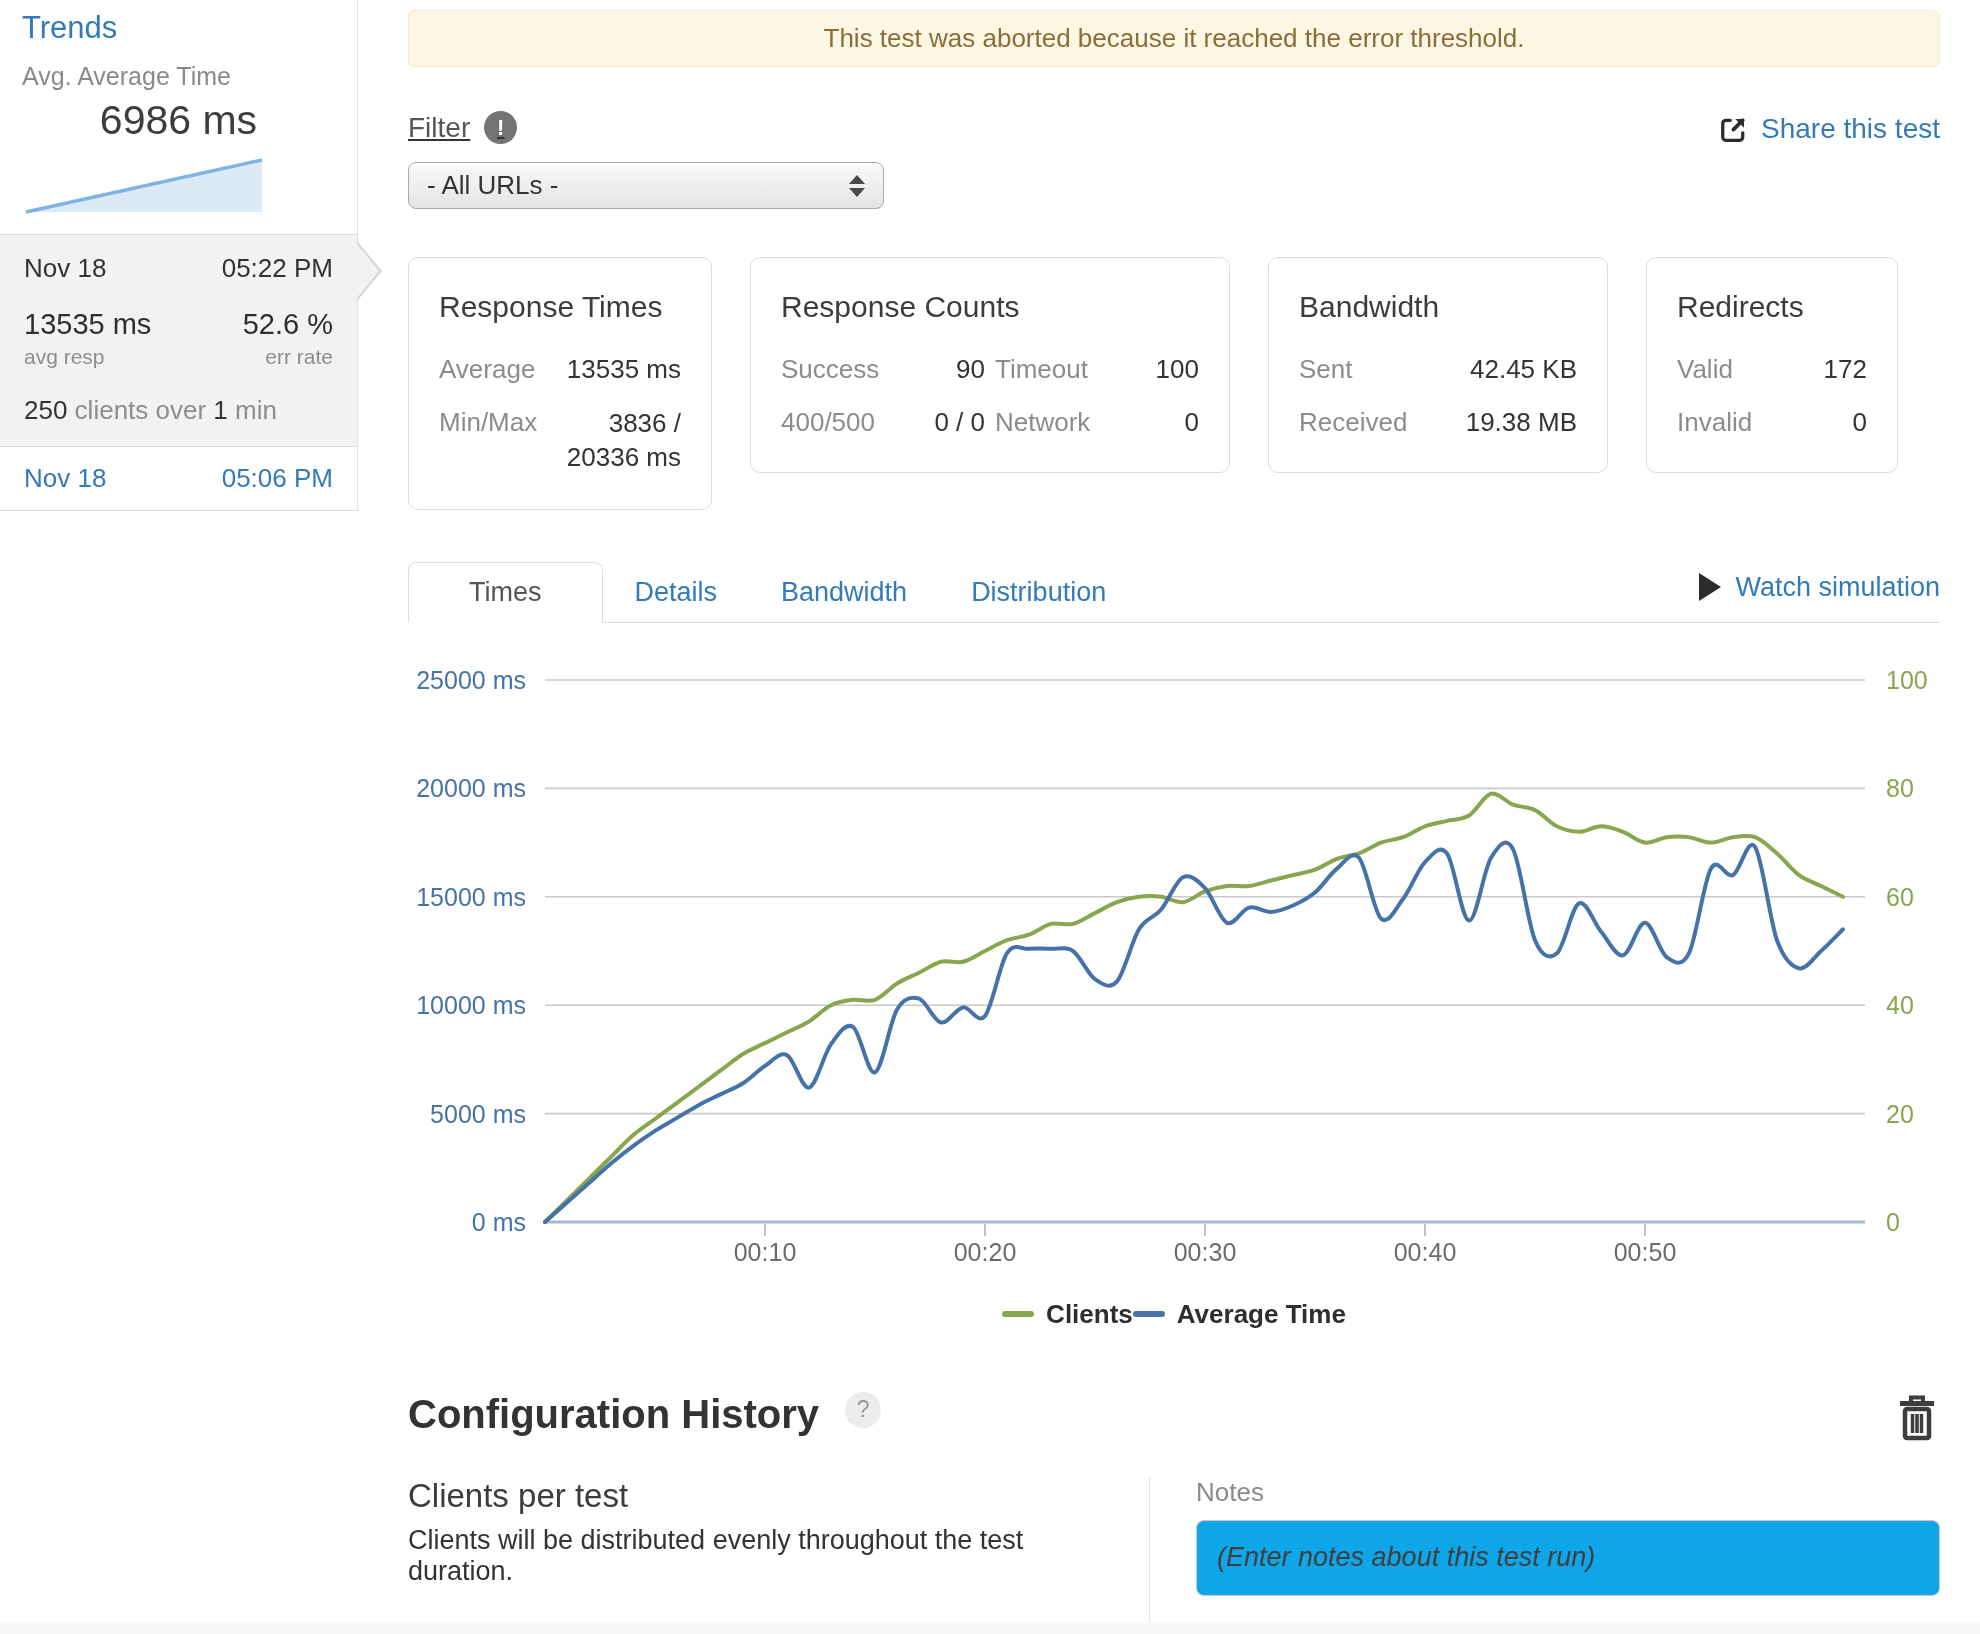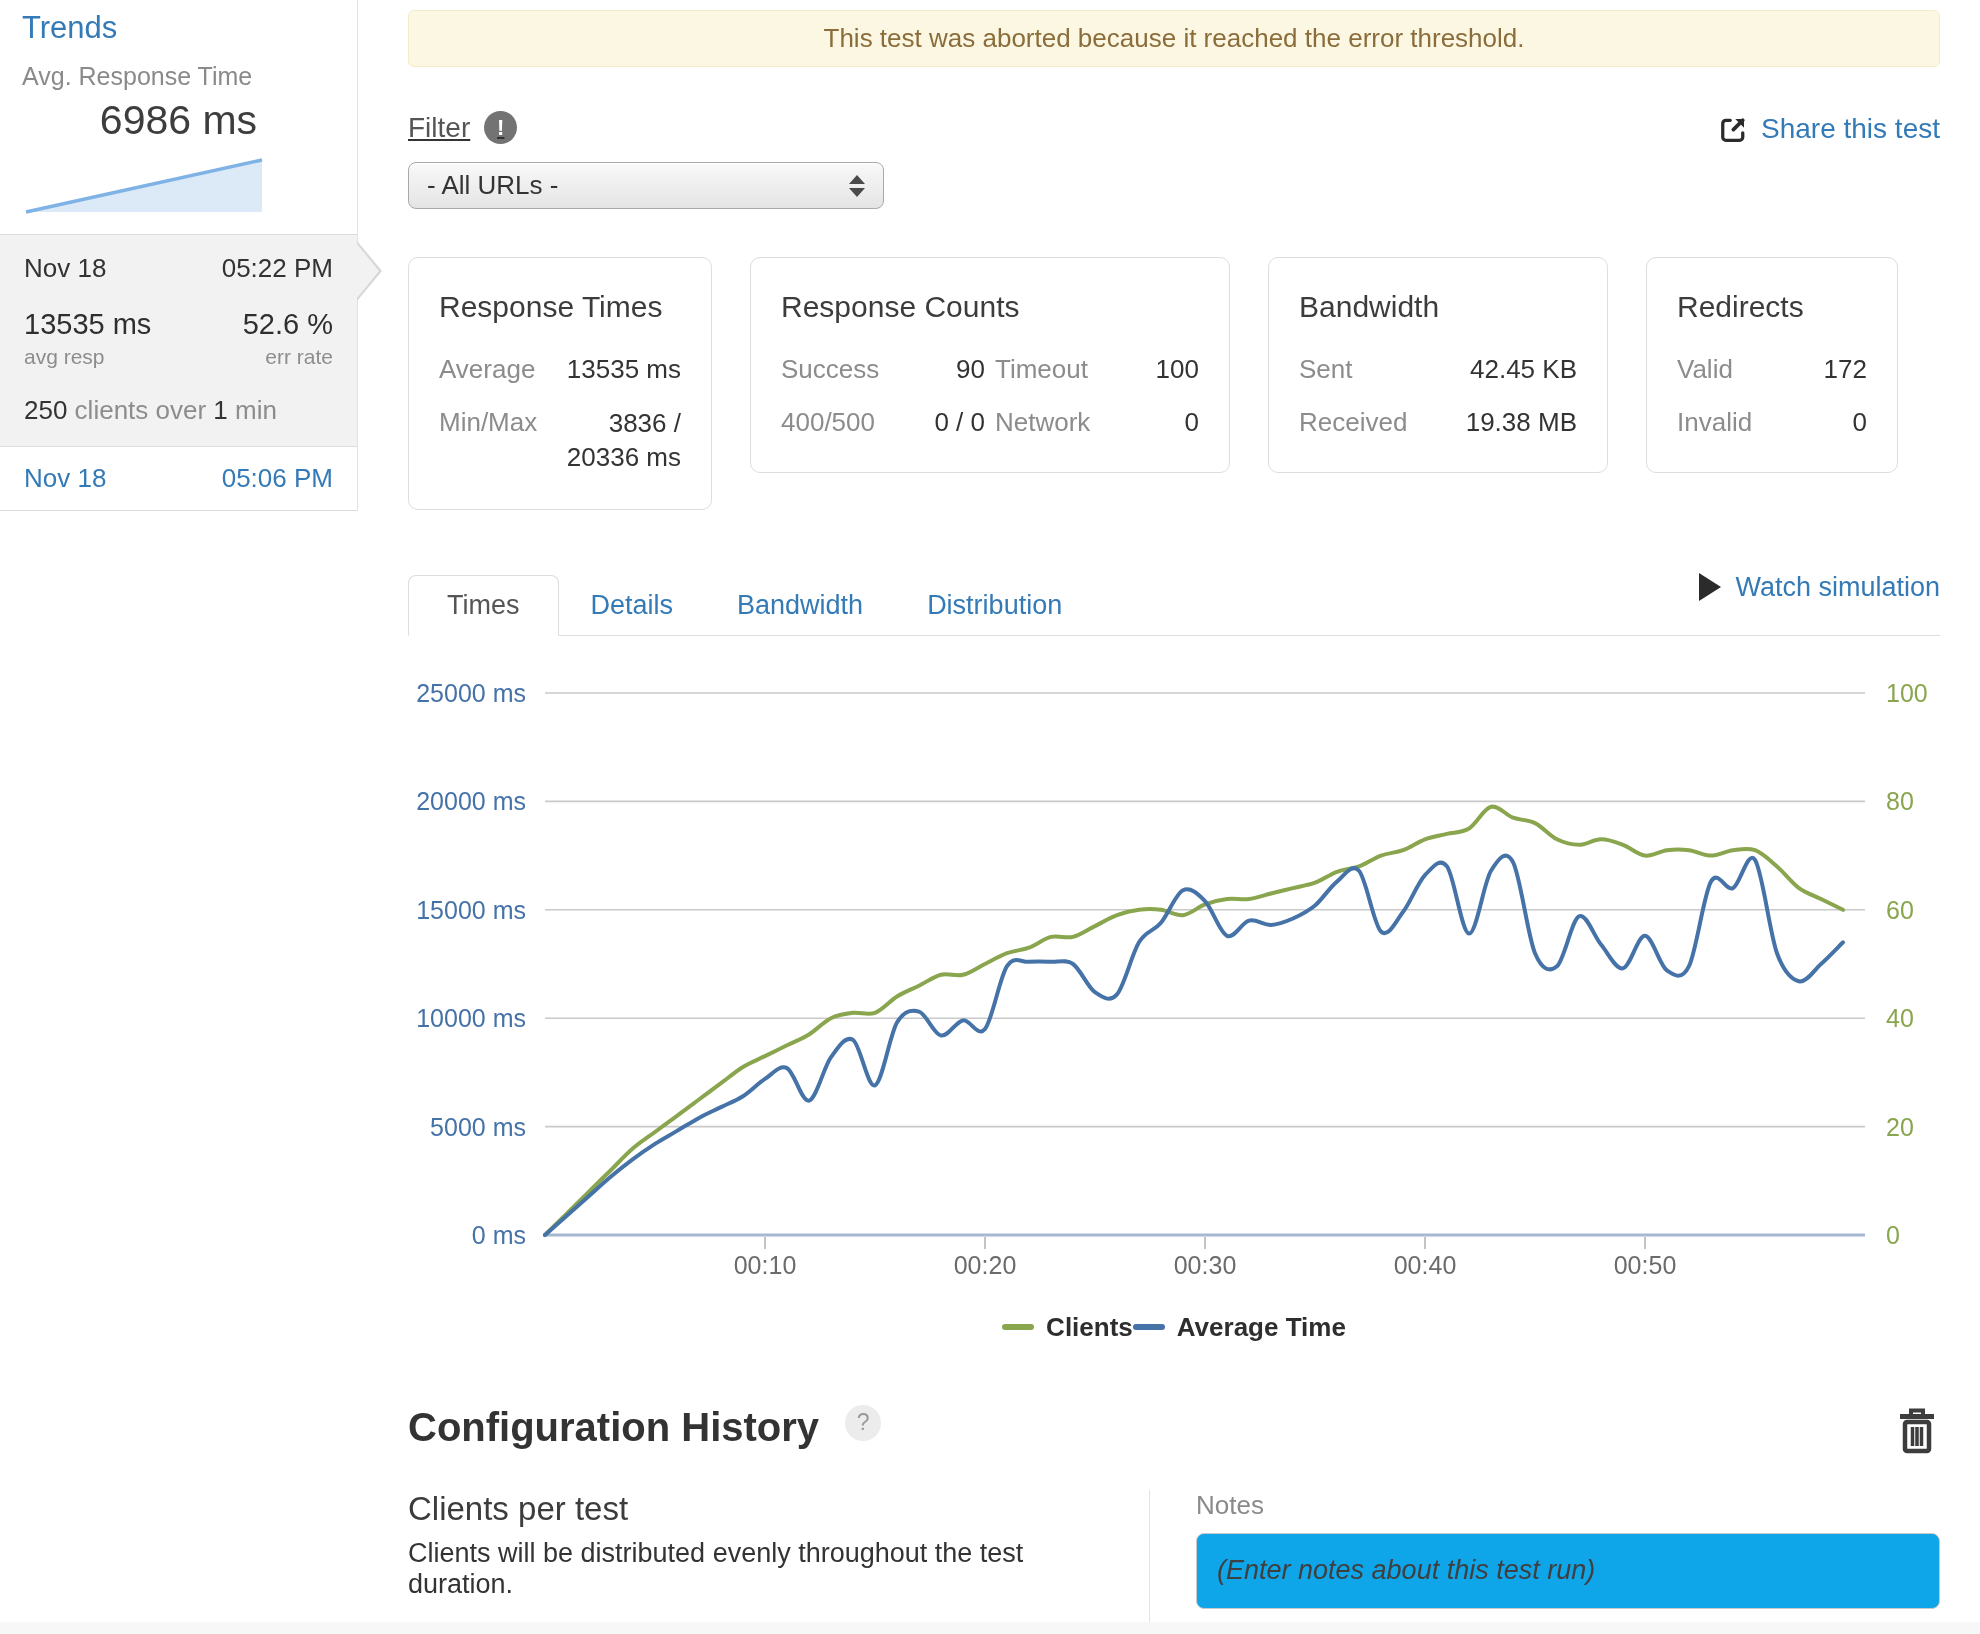--- a/index.html
+++ b/index.html
@@ -63,21 +63,21 @@
   .card-rc { width: 480px; }
   .card-bw { width: 340px; }
   .card-rd { width: 252px; }
   .kv-grid { display:grid; grid-template-columns: 1.05fr 0.6fr 1.05fr 0.6fr; font-size: 26px; margin-bottom: 22px; column-gap: 10px; }
   .kv-grid:last-child { margin-bottom: 0; }
   .kv-grid .kv-value { text-align: right; }
 
   .tabs-bar { position: relative; margin-top: 52px; border-bottom: 1px solid #ddd; display:flex; align-items: flex-end; }
   .tab { font-size: 27px; padding: 14px 32px; color:#337ab7; cursor:pointer; }
   .tab.active { color:#555; background:#fff; border:1px solid #ddd; border-bottom: 1px solid #fff;
-    border-radius: 8px 8px 0 0; margin-bottom: -1px; padding: 14px 38px; cursor: default; margin-top: 13px; }
+    border-radius: 8px 8px 0 0; margin-bottom: -1px; padding: 14px 60px; cursor: default; }
   .watch-link { position:absolute; right:0; top: 10px; display:flex; align-items:center; gap: 14px;
     color:#337ab7; font-size: 27px; cursor:pointer; }
   .play-icon { width:0; height:0; border-top: 14px solid transparent; border-bottom: 14px solid transparent; border-left: 22px solid #2b2b2b; }
 
   .chart-wrap { position: relative; margin-top: 42px; }
   #chart-svg { display:block; }
   .legend { display:flex; justify-content:center; margin-top: 16px; }
   .legend-item { display:flex; align-items:center; gap: 12px; font-size: 26px; font-weight: bold; color:#2e2e2e; cursor:pointer; }
   .legend-dash { width: 32px; height: 6px; border-radius: 3px; }
 
@@ -102,21 +102,21 @@
     font-size: 27px; padding: 14px 28px; cursor:pointer; font-family: inherit; }
   .footer-strip { position:absolute; left:0; bottom:0; width:100%; height: 12px; background:#f7f7f7; }
 </style>
 </head>
 <body>
 
 <div class="sidebar">
   <div class="sidebar-inner">
     <div class="trends">
       <div class="trends-title">Trends</div>
-      <div class="metric-label">Avg. Response Time</div>
+      <div class="metric-label">Avg. Average Time</div>
       <div class="metric-value">6986 ms</div>
       <svg class="sparkline" width="240" height="62">
         <polygon points="2,58 238,6 238,58" fill="#dce9f7"></polygon>
         <polyline points="2,58 238,6" fill="none" stroke="#7fb2e5" stroke-width="3.5"></polyline>
       </svg>
     </div>
 
     <div class="history-item selected">
       <div class="run-head">
         <span>Nov 18</span>

